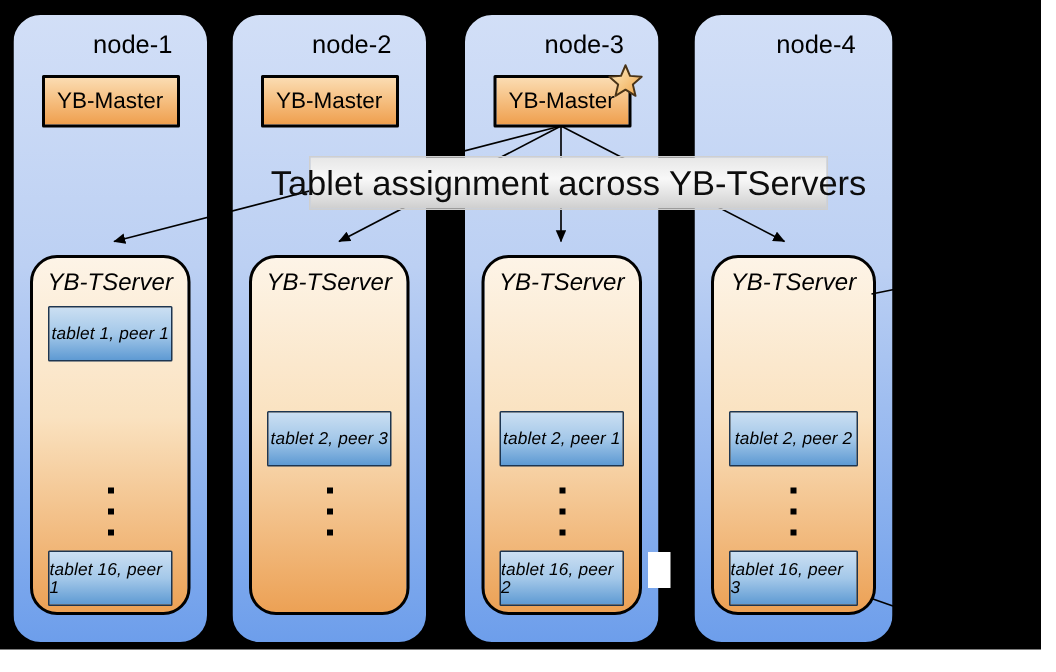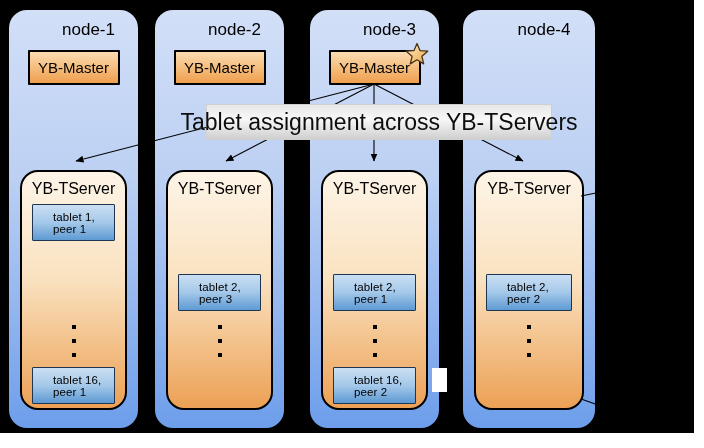--- a/index.html
+++ b/index.html
@@ -27,28 +27,29 @@
     width:92px;height:35px;box-sizing:border-box;
     border:2px solid #000;border-radius:1px;
     background:linear-gradient(180deg,#fbdcb2 0%,#f6c184 45%,#ef9f4e 100%);
     display:flex;align-items:center;justify-content:center;font-size:15px;
   }
   .star{position:absolute;top:-10px;right:-10px;width:24px;height:24px;}
   .tserver{
     position:absolute;left:11px;right:11px;top:160px;height:240px;box-sizing:border-box;
     border:2px solid #000;border-radius:18px;
     background:linear-gradient(180deg,#fdf4e7 0%,#fae2c0 45%,#eca155 100%);
+    font-style:italic;
   }
   .tserver-title{text-align:center;margin-top:8px;font-size:16px;}
   .tablet{
     position:absolute;left:10px;right:10px;height:37px;box-sizing:border-box;
     border:1.6px solid #1d3550;border-radius:1px;
     background:linear-gradient(180deg,#cbdff2 0%,#a4c8e9 50%,#5e9ad3 100%);
     display:flex;align-items:center;justify-content:center;
-    font-size:11.5px;letter-spacing:0.1px;padding-left:20px;
+    font-size:11.5px;letter-spacing:0.1px;
   }
   .row1{top:32px;}
   .row2{top:102px;}
   .row16{top:195px;}
   .dots{
     position:absolute;top:153px;left:0;right:0;
     display:flex;flex-direction:column;align-items:center;gap:10px;
   }
   .dots span{display:block;width:4px;height:4px;background:#000;}
   .arrows{position:absolute;left:0;top:0;z-index:5;pointer-events:none;}
@@ -128,20 +129,21 @@
 <div class="node node-4">
   <div class="node-title">node-4</div>
   <div class="tserver">
     <div class="tserver-title">YB-TServer</div>
     <div class="tablet row2">tablet 2, peer 2</div>
     <div class="dots">
         <span></span>
         <span></span>
         <span></span>
       </div>
+    <div class="tablet row16">tablet 16, peer 3</div>
   </div>
 </div>
 
 <svg class="arrows" width="704" height="448" viewBox="0 0 704 448">
   <defs>
     <marker id="arrowhead" markerUnits="userSpaceOnUse" markerWidth="9" markerHeight="8" refX="7.5" refY="3.5" orient="auto">
       <path d="M0,0 L8,3.5 L0,7 Z" fill="#000"></path>
     </marker>
   </defs>
   <line x1="374" y1="84" x2="76" y2="161" stroke="#000" stroke-width="1.1" marker-end="url(#arrowhead)"></line>

